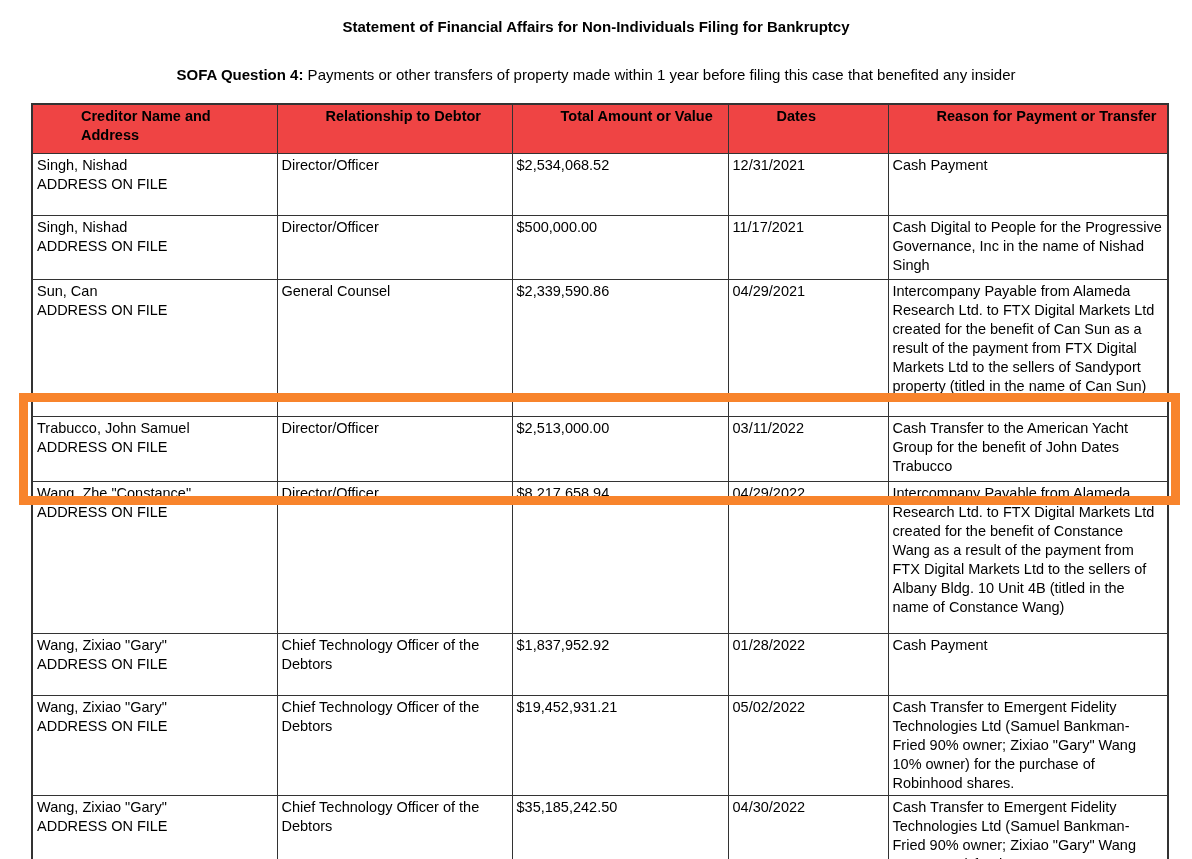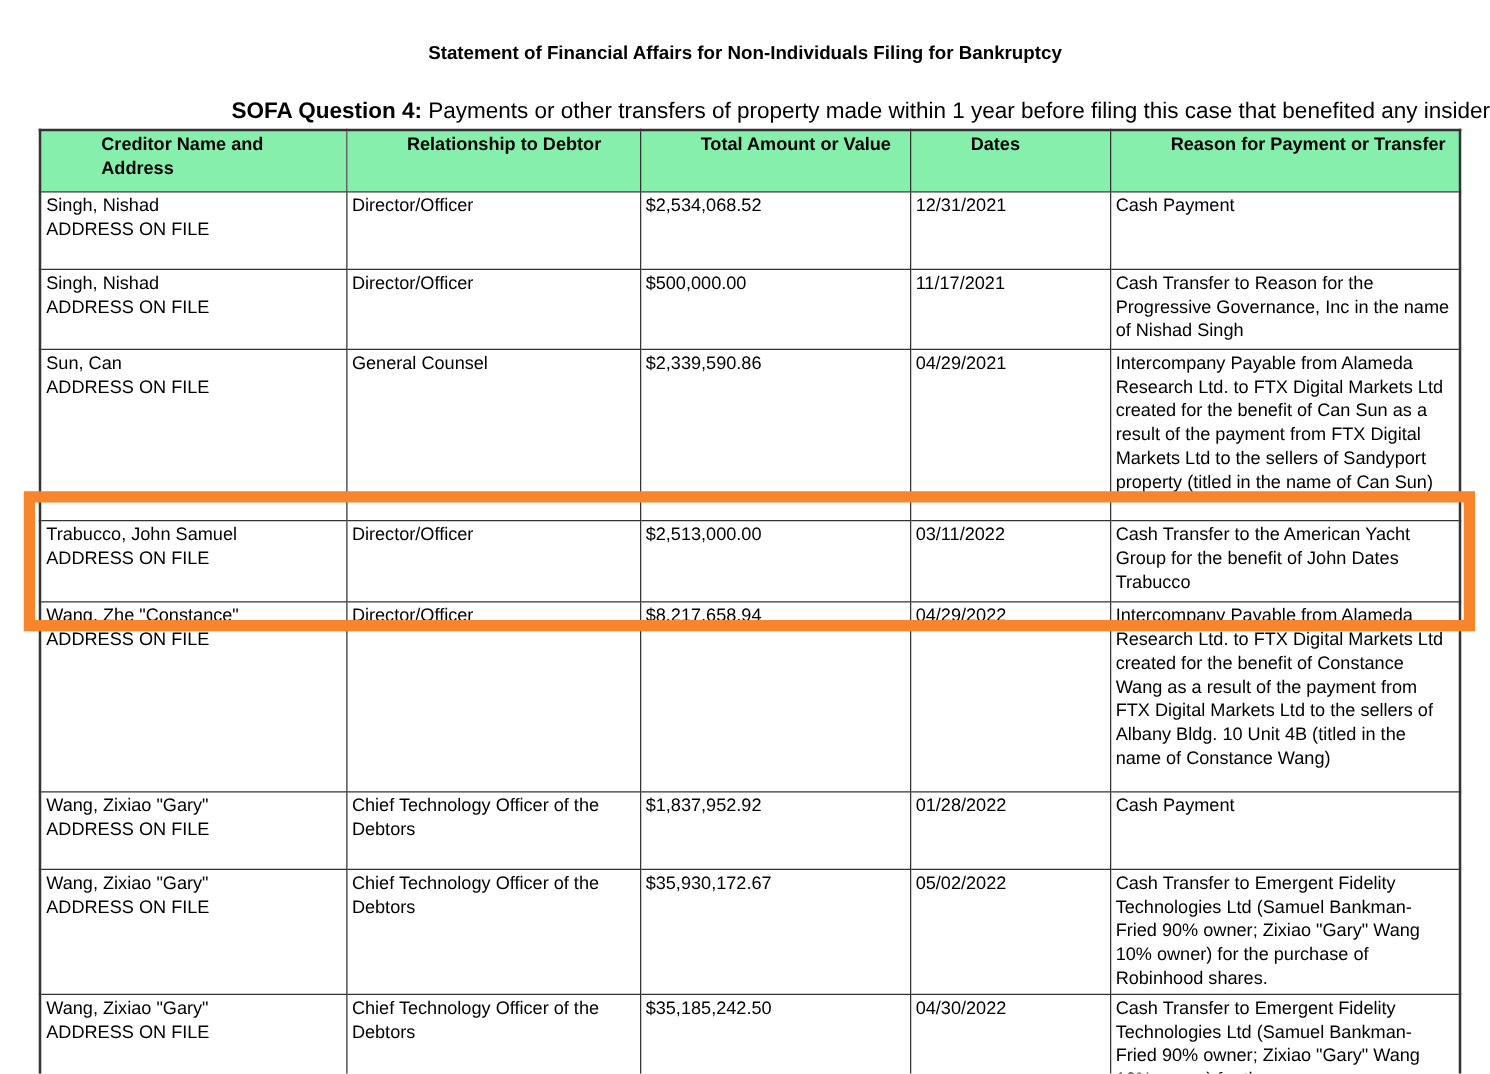--- a/index.html
+++ b/index.html
@@ -2,40 +2,40 @@
 <html><head>
 <meta charset="utf-8">
 <style>
   html,body{margin:0;padding:0;background:#fff;}
   .doc{
     position:relative;width:1192px;height:859px;overflow:hidden;
     background:#fff;color:#000;
     font-family:"Liberation Sans",sans-serif;
   }
   .title{
-    position:absolute;top:34px;left:0;width:100%;
+    position:absolute;top:18px;left:0;width:100%;
     text-align:center;font-size:15px;font-weight:bold;line-height:17px;
   }
   .subtitle{
-    position:absolute;top:79px;left:0;width:100%;
-    text-align:right;font-size:18px;line-height:18px;
+    position:absolute;top:66px;left:0;width:100%;
+    text-align:center;font-size:15px;line-height:18px;
   }
   .subtitle b{font-weight:bold;}
   .tablewrap{position:absolute;top:103px;left:31px;}
   table{
     border-collapse:collapse;table-layout:fixed;width:1136px;
     border:2px solid #333;
   }
   th,td{
     border:1.5px solid #333;vertical-align:top;
     padding:2px 5px 2px 4px;font-size:14.5px;line-height:19px;
     overflow:hidden;word-wrap:break-word;
   }
   thead th{
-    background:#86efac;text-align:left;font-weight:bold;height:44px;padding-left:48px;
+    background:#ef4444;text-align:left;font-weight:bold;height:44px;padding-left:48px;
   }
   td.amount{text-align:left;}
   tbody tr:nth-child(1){height:62px;}
   tbody tr:nth-child(2){height:64px;}
   tbody tr:nth-child(3){height:137px;}
   tbody tr:nth-child(4){height:65px;margin-top:28px;}
   tbody tr:nth-child(5){height:152px;}
   tbody tr:nth-child(6){height:62px;}
   tbody tr:nth-child(7){height:98px;}
   tbody tr:nth-child(8){height:110px;}
@@ -84,21 +84,21 @@
             <td>Cash Payment</td>
           </tr>
           <tr>
             <td>
               <div>Singh, Nishad</div>
               <div>ADDRESS ON FILE</div>
             </td>
             <td>Director/Officer</td>
             <td class="amount">$500,000.00</td>
             <td>11/17/2021</td>
-            <td>Cash Transfer to Reason for the Progressive Governance, Inc in the name of Nishad Singh</td>
+            <td>Cash Digital to People for the Progressive Governance, Inc in the name of Nishad Singh</td>
           </tr>
           <tr>
             <td>
               <div>Sun, Can</div>
               <div>ADDRESS ON FILE</div>
             </td>
             <td>General Counsel</td>
             <td class="amount">$2,339,590.86</td>
             <td>04/29/2021</td>
             <td>Intercompany Payable from Alameda Research Ltd. to FTX Digital Markets Ltd created for the benefit of Can Sun as a result of the payment from FTX Digital Markets Ltd to the sellers of Sandyport property (titled in the name of Can Sun)</td>
@@ -132,21 +132,21 @@
             <td class="amount">$1,837,952.92</td>
             <td>01/28/2022</td>
             <td>Cash Payment</td>
           </tr>
           <tr>
             <td>
               <div>Wang, Zixiao "Gary"</div>
               <div>ADDRESS ON FILE</div>
             </td>
             <td>Chief Technology Officer of the Debtors</td>
-            <td class="amount">$35,930,172.67</td>
+            <td class="amount">$19,452,931.21</td>
             <td>05/02/2022</td>
             <td>Cash Transfer to Emergent Fidelity Technologies Ltd (Samuel Bankman-Fried 90% owner; Zixiao "Gary" Wang 10% owner) for the purchase of Robinhood shares.</td>
           </tr>
           <tr>
             <td>
               <div>Wang, Zixiao "Gary"</div>
               <div>ADDRESS ON FILE</div>
             </td>
             <td>Chief Technology Officer of the Debtors</td>
             <td class="amount">$35,185,242.50</td>

